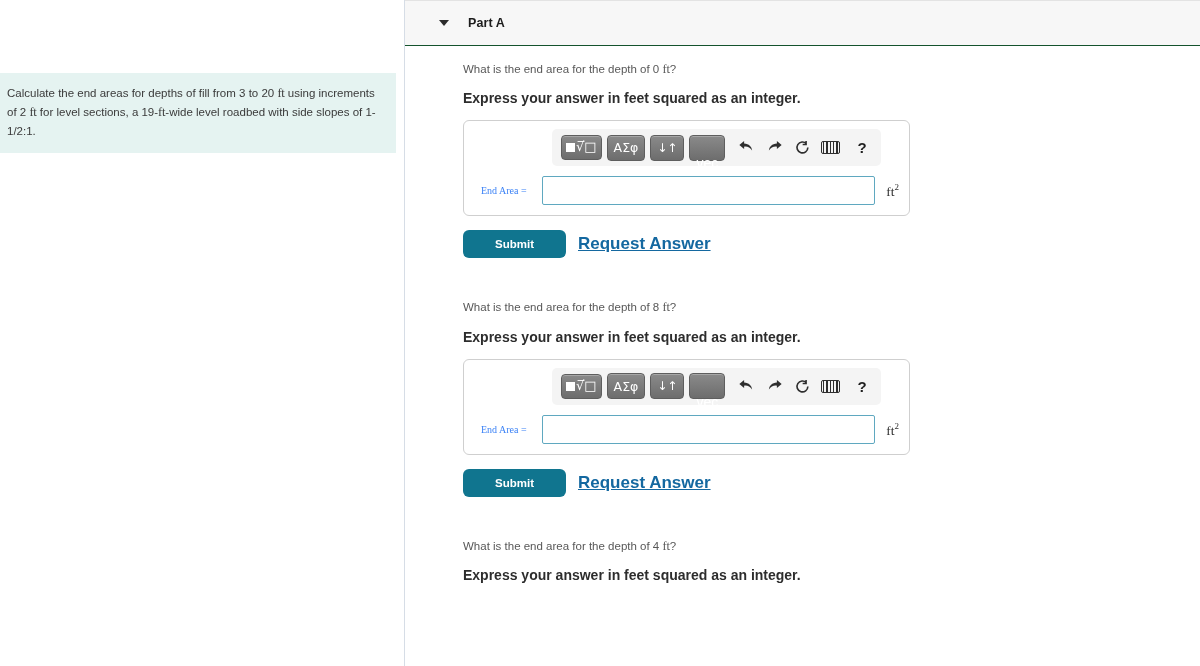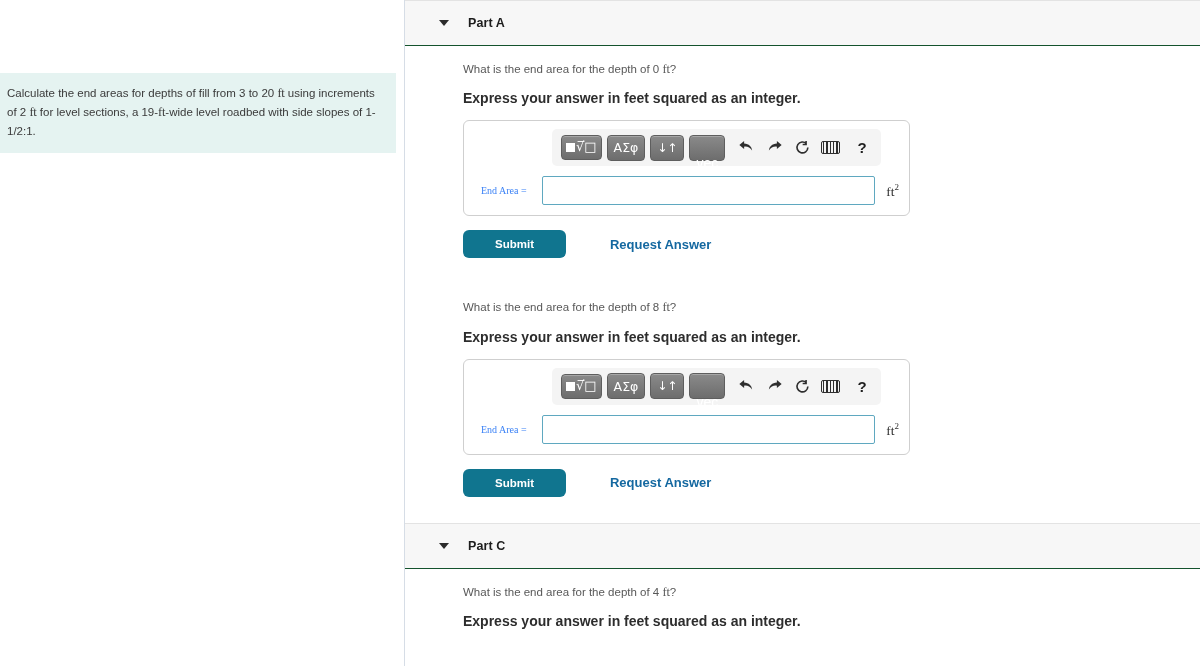--- a/index.html
+++ b/index.html
@@ -237,23 +237,24 @@
     border: none;
     border-radius: 6px;
     font-family: "Liberation Sans", sans-serif;
     font-size: 11.5px;
     font-weight: bold;
     padding: 8px 32px;
     cursor: pointer;
   }
   .request-link {
     color: #1468a0;
-    font-size: 13px;
-    font-weight: bold;
-    margin-left: 44px;
+    font-size: 17px;
+    font-weight: bold;
+    text-decoration: underline;
+    margin-left: 12px;
     cursor: pointer;
   }
   .spacer-after-actions { height: 26px; }
 </style>
 </head>
 <body>
 
 <div class="page">
 
   <div class="left-pane">
@@ -363,24 +364,20 @@
             </div>
           </div>
           <div class="actions-row">
             <button class="submit-btn">Submit</button>
             <a class="request-link">Request Answer</a>
           </div>
           <div class="spacer-after-actions"></div>
         </div>
       </div>
       <div class="part-block">
-        <div class="part-header">
-          <span class="caret"></span>
-          <span class="part-title">Part C</span>
-        </div>
         <div class="part-body">
           <div class="question-line"><span>What is the end area for the depth of 4 </span><span class="mathunit">ft</span><span>?</span></div>
           <div class="instruction-line">Express your answer in feet squared as an integer.</div>
         </div>
       </div>
     </div>
 
 </div>
 
 </body></html>

